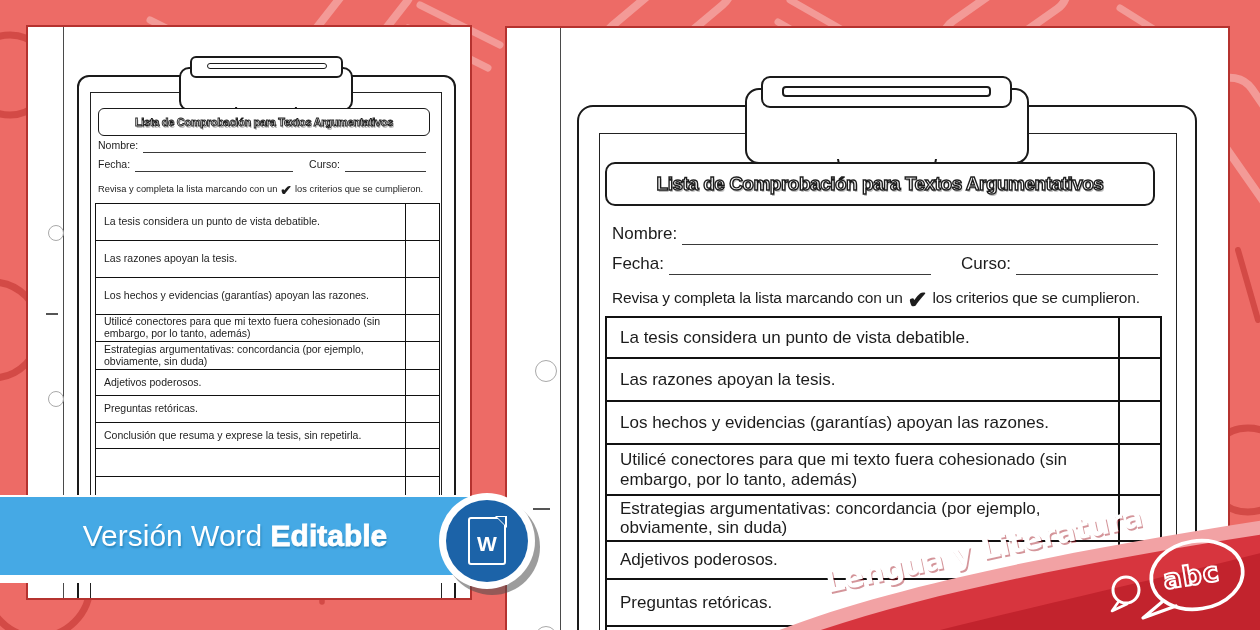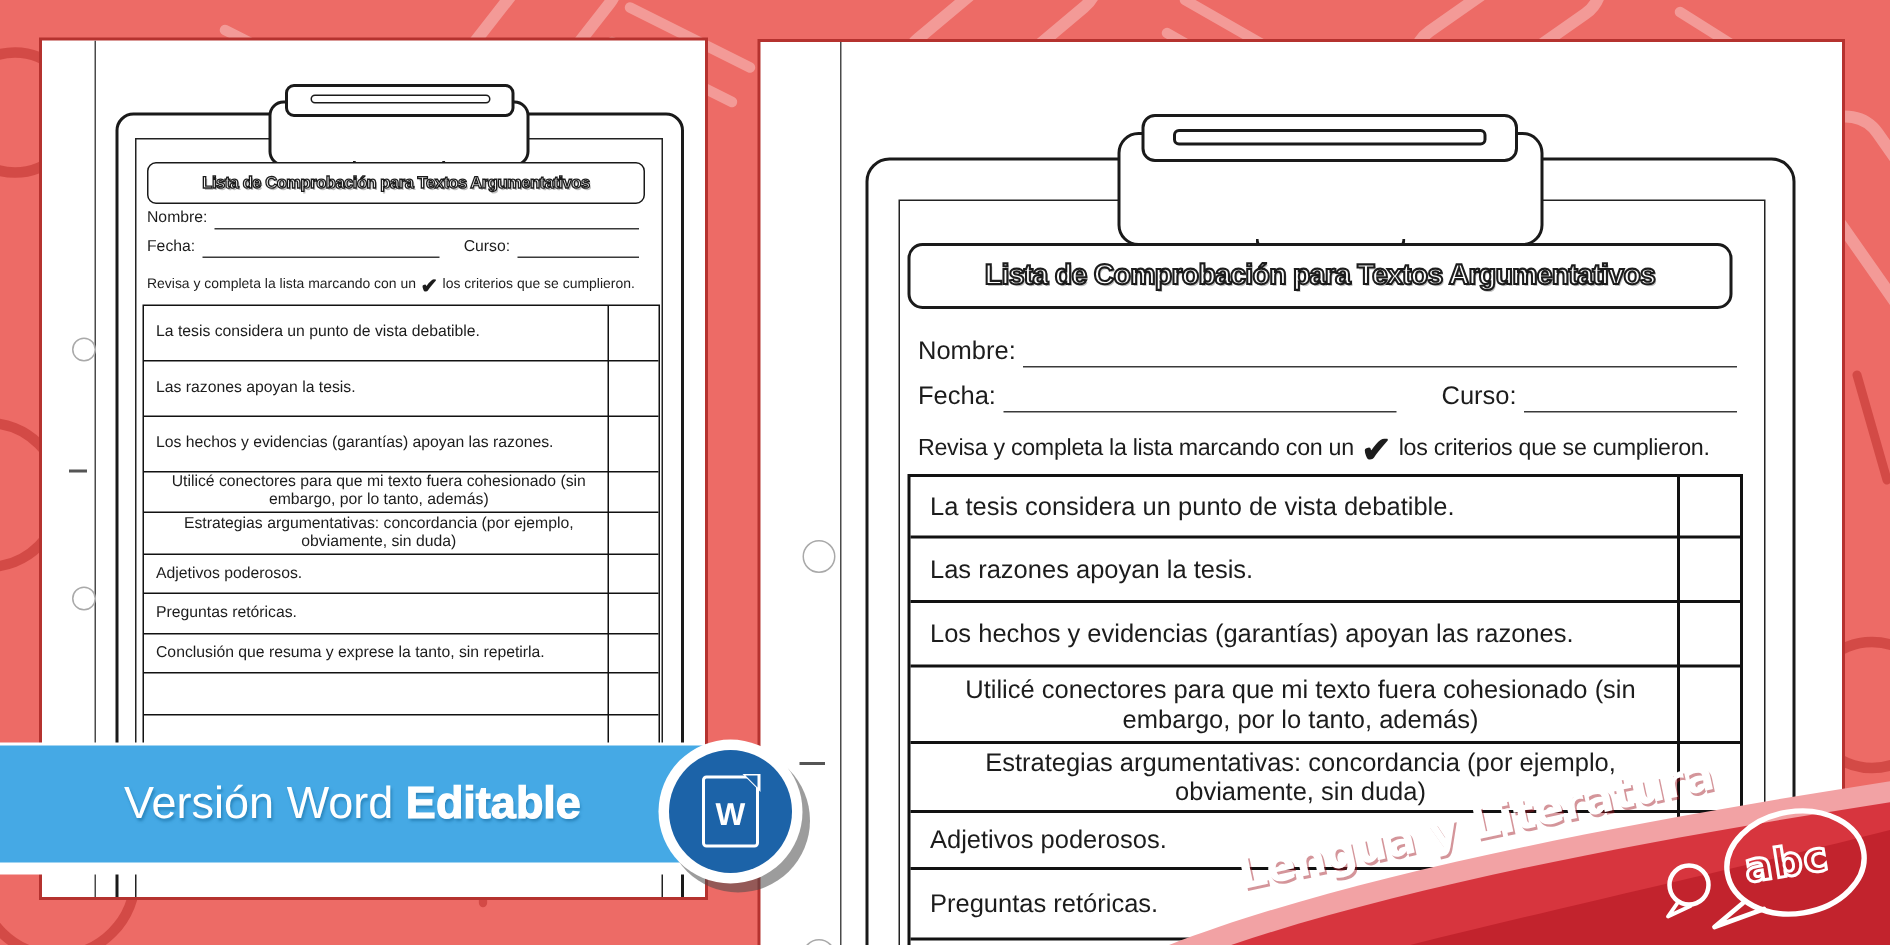--- a/index.html
+++ b/index.html
@@ -77,21 +77,21 @@
   .sm .instr{left:70px;top:155px;font-size:9.3px;}
   .chk{font-weight:bold;display:inline-block;}
   .lg .chk{font-size:24px;margin:0 5px;vertical-align:-5px;}
   .sm .chk{font-size:14px;margin:0 3px;vertical-align:-3px;}
 
   .ctable{position:absolute;border:2.2px solid #111;background:#fff;}
   .lg .ctable{left:98px;top:288px;width:553px;height:400px;}
   .sm .ctable{left:67px;top:176px;width:343px;height:360px;border-width:1.6px;}
   .trow{border-bottom:2px solid #111;display:flex;align-items:center;box-sizing:border-box;}
   .sm .trow{border-bottom-width:1.3px;}
-  .tcell{color:#1c1c1c;text-align:center;}
+  .tcell{color:#1c1c1c;}
   .lg .tcell{font-size:17px;line-height:1.12;padding:2px 46px 2px 13px;}
   .sm .tcell{font-size:10.5px;line-height:1.1;padding:1px 38px 1px 8px;}
   .vdiv{position:absolute;top:0;bottom:0;border-left:2px solid #111;}
   .lg .vdiv{right:40px;}
   .sm .vdiv{right:33px;border-left-width:1.3px;}
 
   
   .banner{position:absolute;left:0;top:495px;width:470px;height:88px;background:#fff;z-index:3;
     box-sizing:border-box;padding:2px 0 8px 0;}
   .banner-blue{background:#45a9e5;height:100%;display:flex;align-items:center;}
@@ -191,21 +191,21 @@
       <div class="trow" style="height:28px">
           <div class="tcell">Estrategias argumentativas: concordancia (por ejemplo, obviamente, sin duda)</div>
         </div>
       <div class="trow" style="height:26px">
           <div class="tcell">Adjetivos poderosos.</div>
         </div>
       <div class="trow" style="height:27px">
           <div class="tcell">Preguntas retóricas.</div>
         </div>
       <div class="trow" style="height:26px">
-          <div class="tcell">Conclusión que resuma y exprese la tanto, sin repetirla.</div>
+          <div class="tcell">Conclusión que resuma y exprese la tesis, sin repetirla.</div>
         </div>
       <div class="trow" style="height:28px">
           <div class="tcell"></div>
         </div>
       <div class="trow" style="height:28px">
           <div class="tcell"></div>
         </div>
       <div class="trow" style="height:30px">
           <div class="tcell"></div>
         </div>

